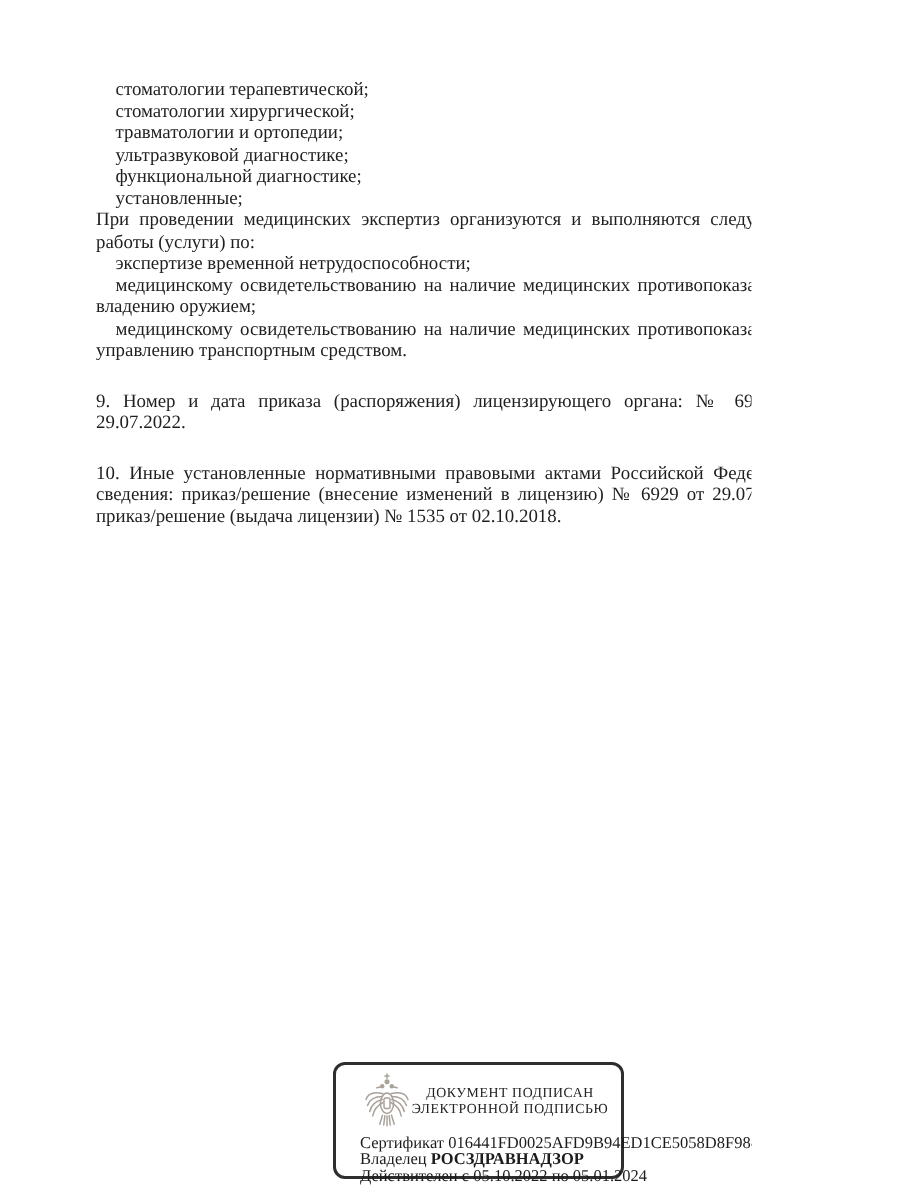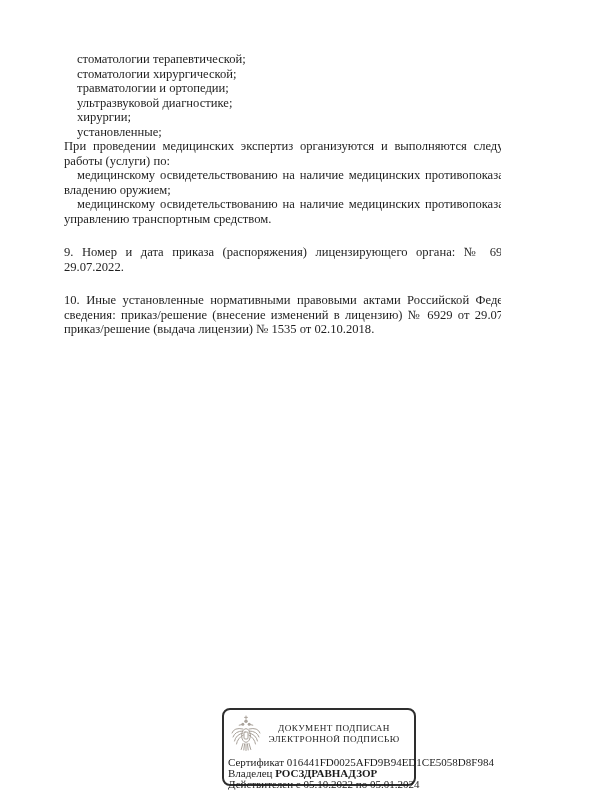--- a/index.html
+++ b/index.html
@@ -31,21 +31,21 @@
     position: absolute;
     left: 222px;
     top: 708px;
     width: 194px;
     height: 78px;
     border: 2px solid #2e2e2e;
     border-radius: 8px;
     background: #ffffff;
     font-family: "Liberation Serif", "DejaVu Serif", serif;
     color: #1c1c1c;
-    padding: 4px 8px 4px 4px;
+    padding: 4px 8px 4px 16px;
   }
   .stamp-header {
     display: flex;
     align-items: center;
     height: 40px;
   }
   .stamp-emblem {
     flex: 0 0 32px;
     height: 38px;
     margin-left: 2px;
@@ -72,26 +72,29 @@
 
 <div class="page">
 
   <div class="content">
 
     <div>
         <div class="line indent-item">стоматологии терапевтической;</div>
         <div class="line indent-item">стоматологии хирургической;</div>
         <div class="line indent-item">травматологии и ортопедии;</div>
         <div class="line indent-item">ультразвуковой диагностике;</div>
-        <div class="line indent-item">хирургии;</div>
+        <div class="line indent-item">функциональной диагностике;</div>
         <div class="line indent-item">установленные;</div>
       </div>
 
     <p class="para">При проведении медицинских экспертиз организуются и выполняются следующие работы (услуги) по:</p>
 
+    <div>
+        <div class="line indent-item">экспертизе временной нетрудоспособности;</div>
+      </div>
 
 
     <div>
         <div class="para indent-item">медицинскому освидетельствованию на наличие медицинских противопоказаний к владению оружием;</div>
         <div class="para indent-item">медицинскому освидетельствованию на наличие медицинских противопоказаний к управлению транспортным средством.</div>
       </div>
 
     <p class="para spacer-top">9. Номер и дата приказа (распоряжения) лицензирующего органа: № 6929 от 29.07.2022.</p>
 
     <p class="para spacer-top">10. Иные установленные нормативными правовыми актами Российской Федерации сведения: приказ/решение (внесение изменений в лицензию) № 6929 от 29.07.2022; приказ/решение (выдача лицензии) № 1535 от 02.10.2018.</p>

